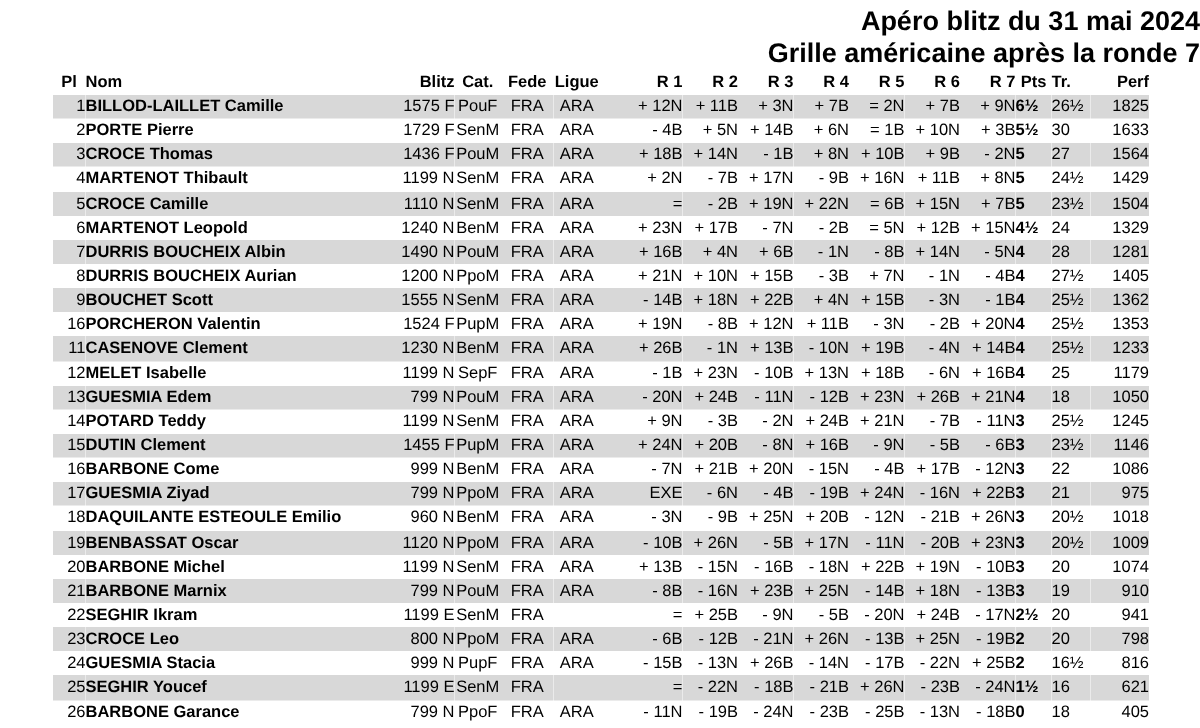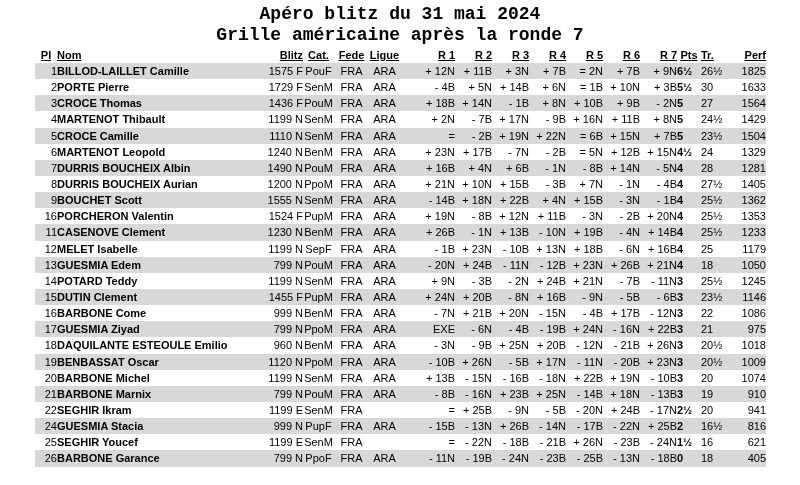--- a/index.html
+++ b/index.html
@@ -6,23 +6,22 @@
     margin: 0;
     padding: 0;
     width: 800px;
     height: 485px;
     background: #ffffff;
     color: #000000;
     font-family: "Liberation Sans", sans-serif;
     overflow: hidden;
   }
   .titles {
-    text-align: center;
+    text-align: right;
     padding-top: 4px;
-    font-family: Liberation Mono, monospace;
   }
   .title-line {
     font-size: 18px;
     font-weight: bold;
     line-height: 21px;
     white-space: nowrap;
   }
   table.grid {
     border-collapse: collapse;
     table-layout: fixed;
@@ -33,21 +32,21 @@
   table.grid th, table.grid td {
     font-size: 11px;
     padding: 0;
     white-space: nowrap;
     overflow: hidden;
     vertical-align: middle;
   }
   thead tr { height: 16px; }
   tbody tr { height: 16.15px; }
   tbody tr:nth-child(odd) { background: #d8d8d8; }
-  th { font-weight: bold; text-decoration: underline; }
+  th { font-weight: bold; }
 
   
   .c-pl    { text-align: right; padding-right: 2px; }
   th.c-pl  { text-align: center; padding-right: 0; }
   .c-nom   { text-align: left; padding-left: 5px; font-weight: bold; }
   th.c-nom { font-weight: bold; }
   .c-blitz { text-align: right; }
   th.c-blitz { padding-right: 6px; }
   .c-cat, .c-fede, .c-ligue { text-align: center; }
   .c-r     { text-align: right; }
@@ -494,20 +493,38 @@
     <td class="c-r">- 9N</td>
     <td class="c-r">- 5B</td>
     <td class="c-r">- 20N</td>
     <td class="c-r">+ 24B</td>
     <td class="c-r">- 17N</td>
     <td class="c-pts">2½</td>
     <td class="c-tr">20</td>
     <td class="c-perf">941</td>
   </tr>
       <tr>
+    <td class="c-pl">23</td>
+    <td class="c-nom">CROCE Leo</td>
+    <td class="c-blitz">800 N</td>
+    <td class="c-cat">PpoM</td>
+    <td class="c-fede">FRA</td>
+    <td class="c-ligue">ARA</td>
+    <td class="c-r">- 6B</td>
+    <td class="c-r">- 12B</td>
+    <td class="c-r">- 21N</td>
+    <td class="c-r">+ 26N</td>
+    <td class="c-r">- 13B</td>
+    <td class="c-r">+ 25N</td>
+    <td class="c-r">- 19B</td>
+    <td class="c-pts">2</td>
+    <td class="c-tr">20</td>
+    <td class="c-perf">798</td>
+  </tr>
+      <tr>
     <td class="c-pl">24</td>
     <td class="c-nom">GUESMIA Stacia</td>
     <td class="c-blitz">999 N</td>
     <td class="c-cat">PupF</td>
     <td class="c-fede">FRA</td>
     <td class="c-ligue">ARA</td>
     <td class="c-r">- 15B</td>
     <td class="c-r">- 13N</td>
     <td class="c-r">+ 26B</td>
     <td class="c-r">- 14N</td>

